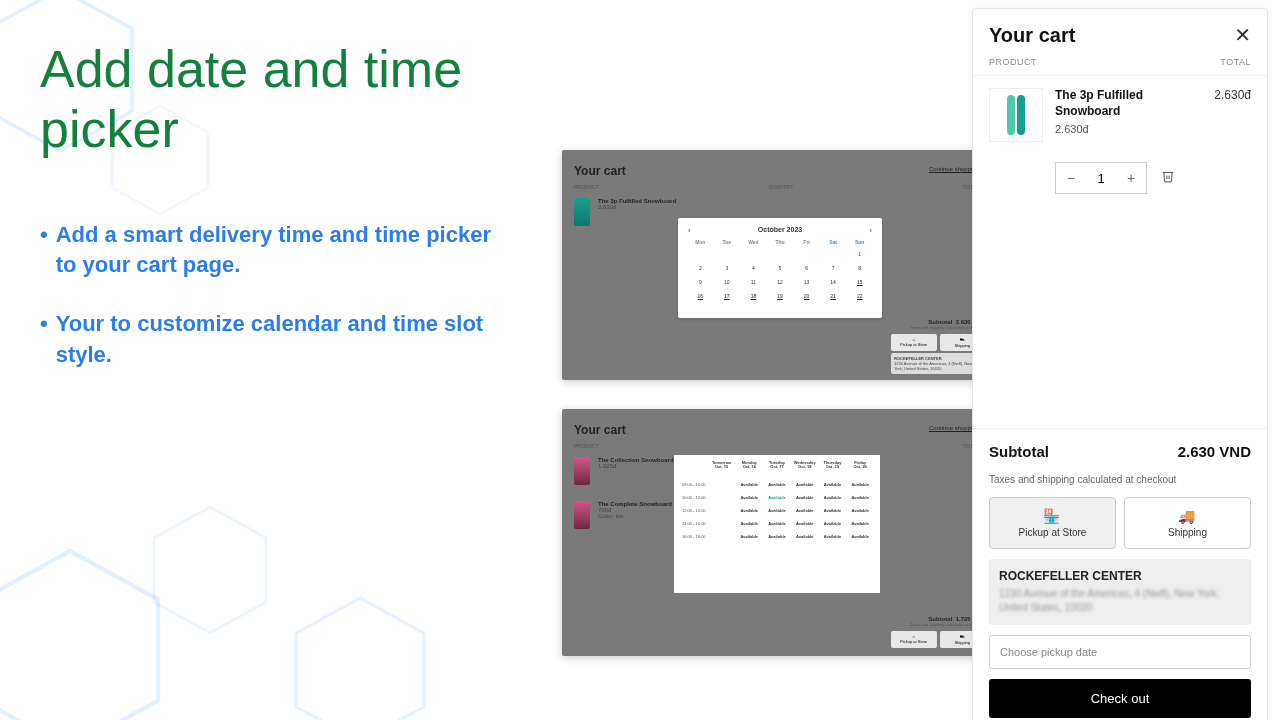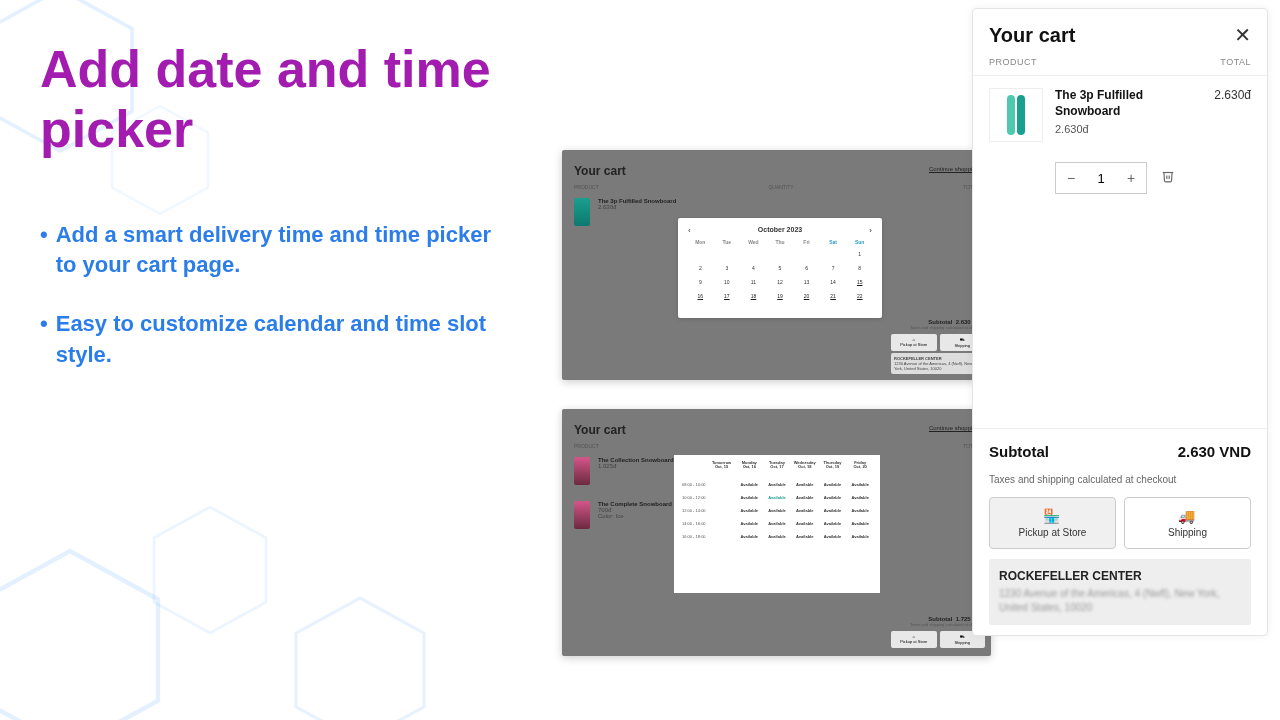--- a/index.html
+++ b/index.html
@@ -6,21 +6,21 @@
 body{font-family:-apple-system,BlinkMacSystemFont,'Segoe UI',Arial,sans-serif;width:1280px;height:720px;overflow:hidden;background:#fff;position:relative}
 .hex-bg{position:absolute;width:100%;height:100%;z-index:0}
 .hex{position:absolute;opacity:0.15}
 .hex svg{width:100%;height:100%}
 .h1{top:-20px;left:-30px;width:180px;height:180px}
 .h2{top:100px;left:100px;width:120px;height:120px;opacity:0.08}
 .h3{bottom:-40px;left:-40px;width:220px;height:220px}
 .h4{bottom:80px;left:140px;width:140px;height:140px;opacity:0.1}
 .h5{bottom:-30px;left:280px;width:160px;height:160px;opacity:0.12}
 .content{position:relative;z-index:1;padding:40px 40px 0 40px}
-.headline{color:#a21caf;font-size:52px;font-weight:700;line-height:1.15;max-width:520px}
+.headline{color:#15803d;font-size:52px;font-weight:400;line-height:1.15;max-width:520px}
 .bullets{margin-top:60px;max-width:460px}
 .bullet{color:#2b7de9;font-size:22px;font-weight:600;line-height:1.4;display:flex;margin-bottom:28px}
 .bullet .dot{margin-right:8px}
 .preview{position:absolute;background:#7a7a7a;border-radius:2px;box-shadow:0 2px 8px rgba(0,0,0,0.2);overflow:hidden}
 .pv1{top:150px;left:562px;width:429px;height:230px}
 .pv2{top:409px;left:562px;width:429px;height:247px}
 .pv-head{color:#222;font-weight:700;font-size:12px;padding:14px 12px 6px}
 .pv-link{position:absolute;top:16px;right:12px;font-size:6px;text-decoration:underline;color:#222}
 .pv-thead{display:flex;justify-content:space-between;padding:0 12px;font-size:5px;color:#555;text-transform:uppercase}
 .pv-item{padding:8px 12px;display:flex;gap:8px;align-items:flex-start}
@@ -104,21 +104,21 @@
 
 <div class="content">
   <h1 class="headline">Add date and time picker</h1>
   <div class="bullets">
     <div class="bullet">
         <span class="dot">•</span>
         <span>Add a smart delivery time and time picker to your cart page.</span>
       </div>
     <div class="bullet">
         <span class="dot">•</span>
-        <span>Easy to customize calendar and time slot style.</span>
+        <span>Your to customize calendar and time slot style.</span>
       </div>
   </div>
 </div>
 
 <div class="preview pv1">
   <div class="pv-head">Your cart</div>
   <div class="pv-link">Continue shopping</div>
   <div class="pv-thead">
       <span>PRODUCT</span>
       <span>QUANTITY</span>
@@ -313,13 +313,15 @@
   </div>
   <div class="ct-note">Taxes and shipping calculated at checkout</div>
   <div class="ct-opts">
     <div class="ct-opt active"><span class="ic">🏪</span><span>Pickup at Store</span></div>
     <div class="ct-opt"><span class="ic">🚚</span><span>Shipping</span></div>
   </div>
   <div class="ct-store">
     <div class="ct-sname">ROCKEFELLER CENTER</div>
     <div class="ct-saddr">1230 Avenue of the Americas, 4 (Nwfl), New York, United States, 10020</div>
   </div>
+  <div class="ct-date">Choose pickup date</div>
+  <div class="ct-check">Check out</div>
 </div>
 
 </body></html>

